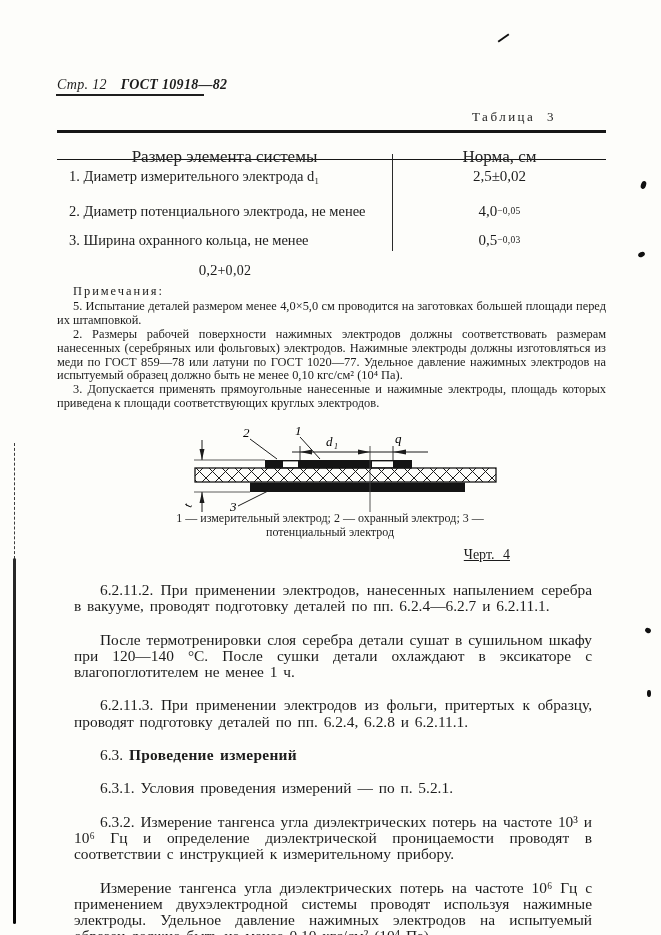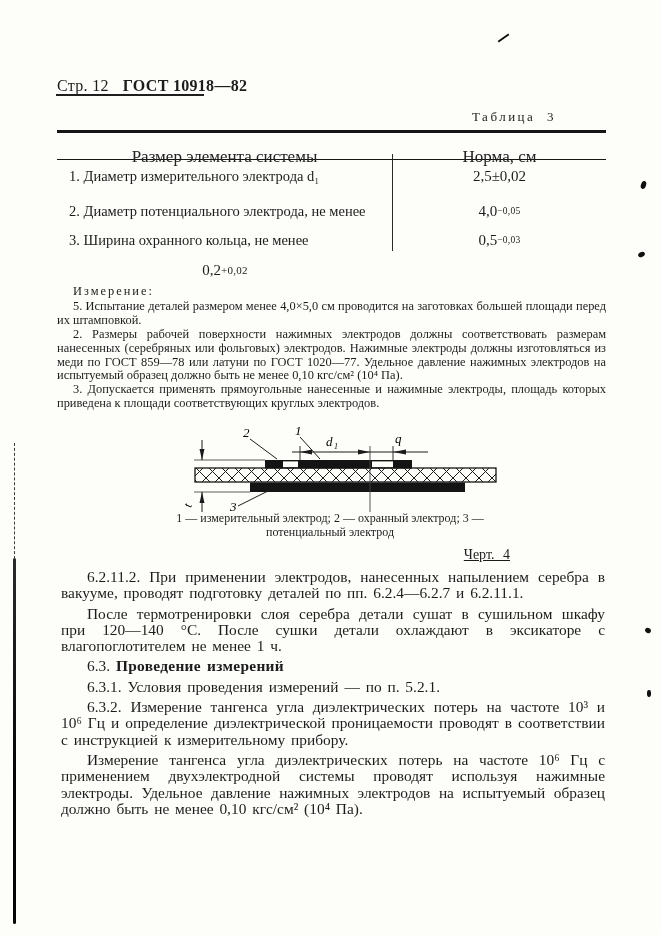--- a/index.html
+++ b/index.html
@@ -4,21 +4,21 @@
 <style>
   html,body{margin:0;padding:0;}
   body{
     width:661px;height:935px;background:#fdfdfa;position:relative;overflow:hidden;
     font-family:"Liberation Serif","DejaVu Serif",serif;color:#1c1c1c;
     -webkit-font-smoothing:antialiased;
   }
   .abs{position:absolute;}
 
   
-  .hdr{left:57px;top:77px;font-size:16px;letter-spacing:.3px;white-space:nowrap;}
+  .hdr{left:57px;top:77px;font-size:14px;letter-spacing:.3px;white-space:nowrap;font-style:italic;}
   .hdr .pg{margin-right:14px;}
   .hdr .doc{font-weight:bold;}
   .hdr-rule{left:56px;top:94px;width:148px;height:2px;background:#1e1e1e;}
 
   
   .tcap{left:472px;top:109px;font-size:13px;letter-spacing:2.5px;word-spacing:6px;}
 
   
   .tbl{
     left:57px;top:130px;width:549px;
@@ -29,36 +29,36 @@
   .th{
     display:flex;align-items:center;justify-content:center;
     font-size:17px;color:#222;border-bottom:1.6px solid #161616;margin-top:21px;
   }
   .th.l{border-right:1.2px solid #2a2a2a;}
   .cell{display:flex;align-items:center;font-size:14.5px;line-height:17px;}
   .cell.lab{border-right:1.2px solid #2a2a2a;padding-right:20px;text-align:justify;}
   .cell.lab > span{display:block;width:100%;text-indent:12px;}
   .cell.val{justify-content:center;font-size:15px;}
   .cell.val sub{font-size:9.5px;vertical-align:-4px;letter-spacing:.3px;}
-  .cell.val sup{font-size:11px;vertical-align:5px;letter-spacing:.3px;}
+  .cell.val sup{font-size:14px;vertical-align:5px;letter-spacing:.3px;}
 
   
   .notes{left:57px;top:285px;width:549px;font-size:12.4px;line-height:13.9px;text-align:justify;}
   .notes p{margin:0;text-indent:16px;}
   .notes .nt{letter-spacing:2px;text-indent:16px;margin:0 0 1px 0;}
 
   
   .fig{left:180px;top:426px;}
   .fig text{font-family:"Liberation Serif","DejaVu Serif",serif;}
   .figcap{left:170px;top:512px;width:320px;font-size:12px;line-height:13.6px;text-align:center;color:#222;}
   .fignum{left:180px;top:547px;width:330px;text-align:right;font-size:14px;word-spacing:5px;text-decoration:underline;}
 
   
   .bodytxt{left:57px;top:565px;width:552px;font-size:15.4px;line-height:16.3px;text-align:justify;word-spacing:2px;}
-  .bodytxt p{margin:4px;text-indent:26px;}
+  .bodytxt p{margin:17px;text-indent:26px;}
   .bodytxt .sect b{font-weight:bold;letter-spacing:.3px;}
 
   
   .art{background:#111;}
   .edge-dash{left:14px;top:443px;height:116px;width:0;border-left:1.6px dashed #3c3c3c;background:none;}
   .edge-solid{left:13px;top:558px;width:3px;height:366px;border-radius:2px;background:linear-gradient(to bottom,#2b2b2b,#050505 60%);}
   .spk1{left:497px;top:37px;width:13px;height:2px;transform:rotate(-35deg);}
   .spk2{left:641px;top:181px;width:5px;height:8px;border-radius:45%;transform:rotate(18deg);}
   .spk3{left:638px;top:252px;width:7px;height:5px;border-radius:50%;transform:rotate(-25deg);}
   .spk4{left:645px;top:628px;width:6px;height:5px;border-radius:50%;transform:rotate(30deg);}
@@ -106,21 +106,21 @@
     </div>
 
   <div class="cell val">
       <span>0,2</span>
       <sub></sub>
       <sup>+0,02</sup>
     </div>
 </div>
 
 <div class="abs notes">
-  <p class="nt">Измерение:</p>
+  <p class="nt">Примечания:</p>
   <p>5. Испытание деталей размером менее 4,0×5,0 см проводится на заготовках большей площади перед их штамповкой.</p>
   <p>2. Размеры рабочей поверхности нажимных электродов должны соответствовать размерам нанесенных (серебряных или фольговых) электродов. Нажимные электроды должны изготовляться из меди по ГОСТ 859—78 или латуни по ГОСТ 1020—77. Удельное давление нажимных электродов на испытуемый образец должно быть не менее 0,10 кгс/см² (10⁴ Па).</p>
   <p>3. Допускается применять прямоугольные нанесенные и нажимные электроды, площадь которых приведена к площади соответствующих круглых электродов.</p>
 </div>
 
 <svg class="abs fig" width="330" height="88" viewBox="0 0 330 88" xmlns="http://www.w3.org/2000/svg">
   <defs>
     <pattern id="xh" width="13" height="13" patternUnits="userSpaceOnUse">
       <path d="M0 0 L13 13 M13 0 L0 13" stroke="#1b1b1b" stroke-width="1" fill="none"></path>
     </pattern>
@@ -161,20 +161,21 @@
   <text x="50" y="85" font-size="13" font-style="italic">3</text>
   <line x1="58" y1="80" x2="90" y2="64" stroke="#1b1b1b" stroke-width="1"></line>
 </svg>
 
 <div class="abs figcap">1 — измерительный электрод; 2 — охранный электрод; 3 — потенциальный электрод</div>
 <div class="abs fignum">Черт. 4</div>
 
 <div class="abs bodytxt">
   <p>6.2.11.2. При применении электродов, нанесенных напылением серебра в вакууме, проводят подготовку деталей по пп. 6.2.4—6.2.7 и 6.2.11.1.</p>
   <p>После термотренировки слоя серебра детали сушат в сушильном шкафу при 120—140 °С. После сушки детали охлаждают в эксикаторе с влагопоглотителем не менее 1 ч.</p>
+  <p>6.2.11.3. При применении электродов из фольги, притертых к образцу, проводят подготовку деталей по пп. 6.2.4, 6.2.8 и 6.2.11.1.</p>
   <p class="sect">
     <span>6.3.</span>
     <b>Проведение измерений</b>
   </p>
   <p>6.3.1. Условия проведения измерений — по п. 5.2.1.</p>
   <p>6.3.2. Измерение тангенса угла диэлектрических потерь на частоте 10³ и 10⁶ Гц и определение диэлектрической проницаемости проводят в соответствии с инструкцией к измерительному прибору.</p>
   <p>Измерение тангенса угла диэлектрических потерь на частоте 10⁶ Гц с применением двухэлектродной системы проводят используя нажимные электроды. Удельное давление нажимных электродов на испытуемый образец должно быть не менее 0,10 кгс/см² (10⁴ Па).</p>
 </div>
 
 <div class="abs art edge-dash"></div>

